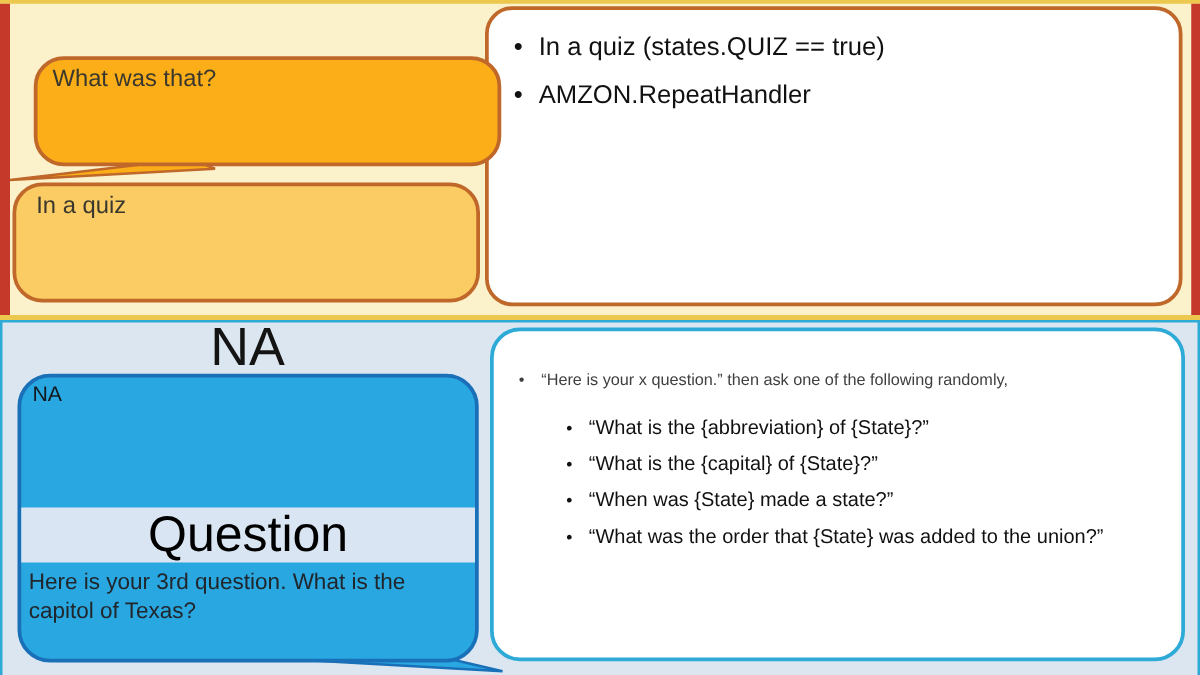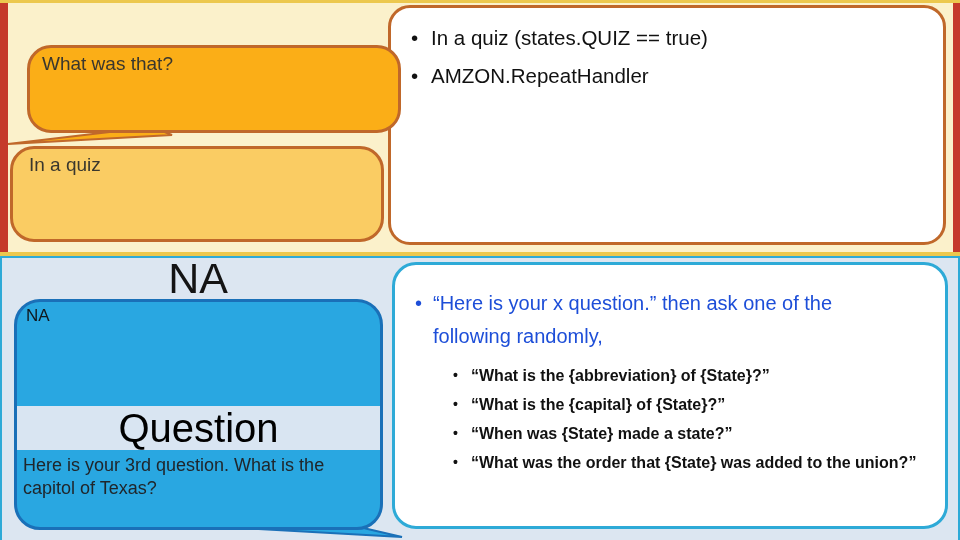--- a/index.html
+++ b/index.html
@@ -43,24 +43,24 @@
   .bubble-band { position:absolute; left:0; top:104px; width:100%; height:44px;
                  background:#D9E5F2; display:flex; align-items:center; justify-content:center; }
   .bubble-heading { font-size:40px; line-height:44px; color:#000000; }
   .bubble-body { position:absolute; left:6px; top:152px; width:354px;
                  font-size:18px; line-height:23px; color:#20262B; }
   .tail-blue { position:absolute; left:160px; top:254px; z-index:1; }
 
   .note-bottom { left:390px; top:4px; width:556px; height:267px;
                  border:3px solid #2EAAD7; border-radius:24px; padding:22px 26px 0 16px; }
   .main-bullet { position:relative; padding-left:22px; width:500px;
-                 font-size:20px; line-height:33px; color:#1d4ed8; }
+                 font-size:13px; line-height:33px; color:#404040; }
   .main-bullet::before { content:"•"; position:absolute; left:4px; }
   .sub-list { list-style:none; margin:8px 0 0 0; padding-left:42px; }
-  .sub-list li { position:relative; padding-left:18px; font-size:16px; line-height:29px; color:#111;font-weight:bold; }
+  .sub-list li { position:relative; padding-left:18px; font-size:16px; line-height:29px; color:#111; }
   .sub-list li::before { content:"•"; position:absolute; left:0; top:0; font-size:14px; }
 </style>
 </head>
 <body>
 
 <div class="slide">
 
   <div class="top-section">
     <div class="red-bar left"></div>
     <div class="red-bar right"></div>

